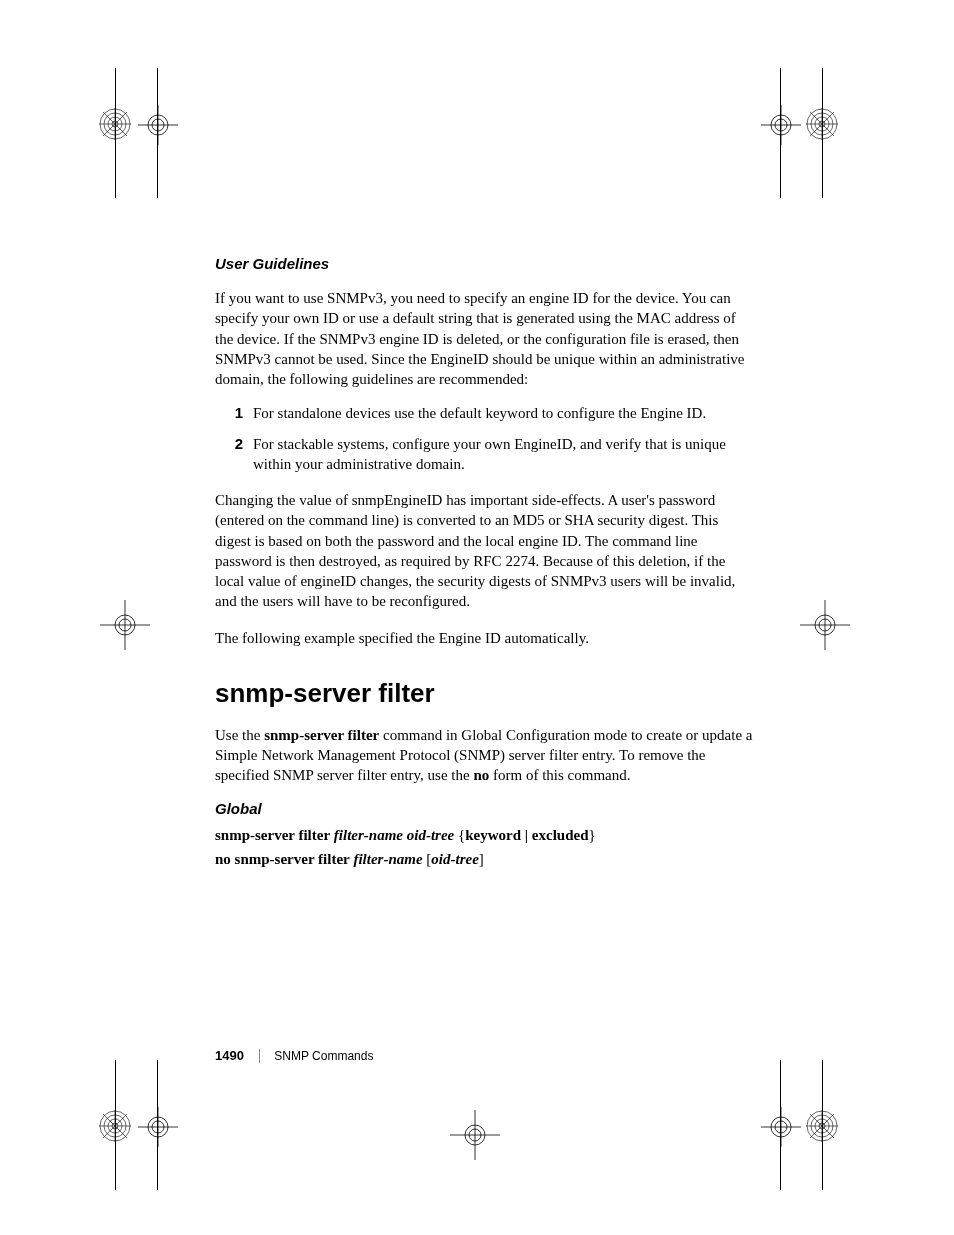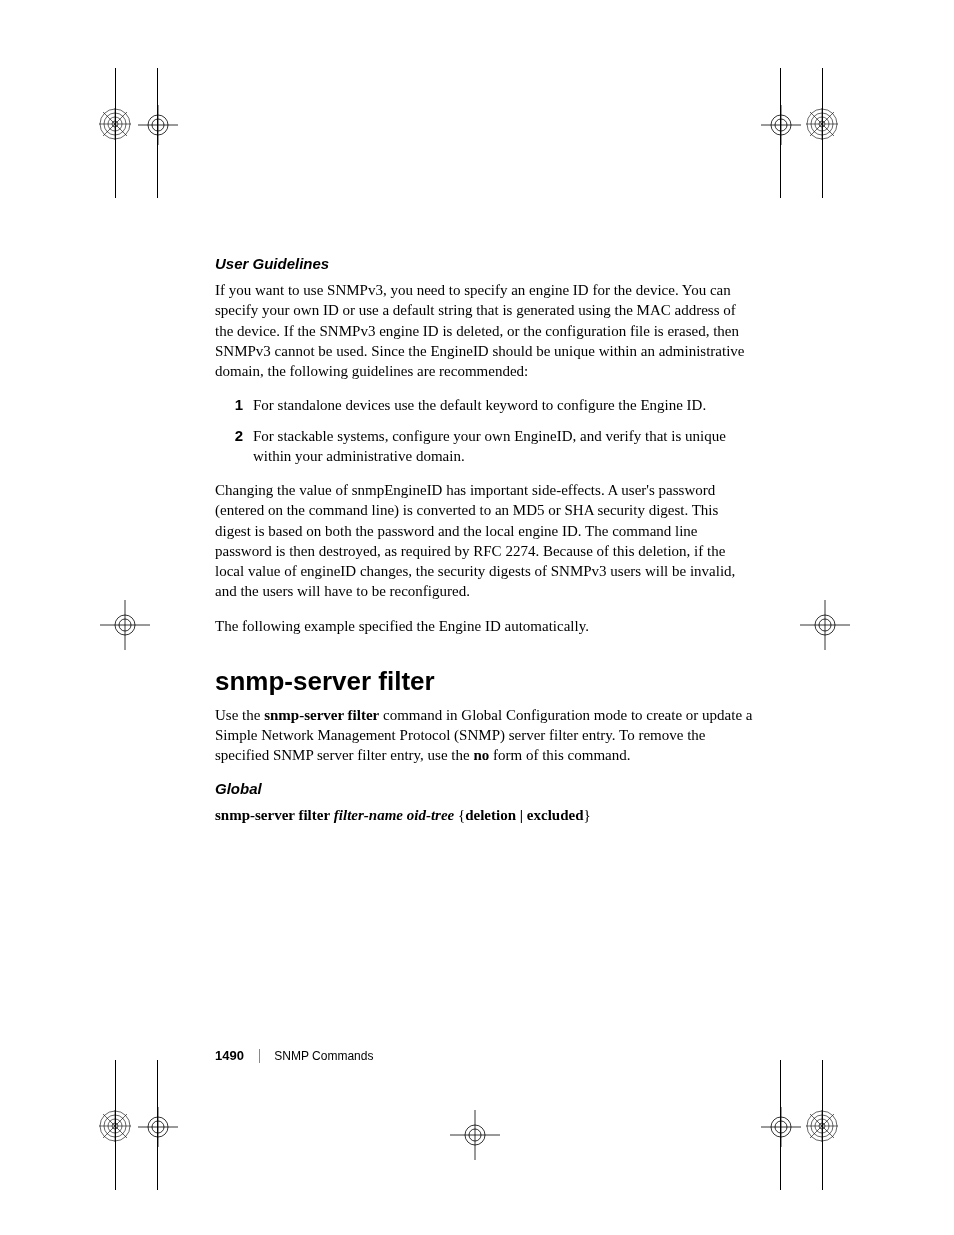--- a/index.html
+++ b/index.html
@@ -22,21 +22,21 @@
   .section-heading {
     font-family: Arial, Helvetica, sans-serif;
     font-weight: bold;
     font-size: 15px;
     margin: 0 0 6px 0;
     font-style: italic;
   }
   .body-text {
     font-size: 15px;
     line-height: 1.35;
-    margin: 8px 0 14px 0;
+    margin: 16px 0 14px 0;
   }
   ol.num-list {
     list-style: none;
     padding: 0;
     margin: 0 0 14px 0;
   }
   ol.num-list li {
     display: flex;
     margin-bottom: 10px;
     font-size: 15px;
@@ -126,21 +126,26 @@
 
   <div class="command-title">snmp-server filter</div>
   <p class="body-text">
     <span>Use the </span><span class="b">snmp-server filter</span><span> command in Global Configuration mode to create or update a Simple Network Management Protocol (SNMP) server filter entry. To remove the specified SNMP server filter entry, use the </span><span class="b">no</span><span> form of this command.</span>
   </p>
 
   <div class="section-heading">Global</div>
   <p class="syntax-line">
     <span class="b">snmp-server filter</span>
     <span class="i">filter-name oid-tree</span>
-    {<span class="b">deletion | excluded</span>}
+    {<span class="b">keyword | excluded</span>}
+  </p>
+  <p class="syntax-line">
+    <span class="b">no snmp-server filter</span>
+    <span class="i">filter-name</span>
+    [<span class="i">oid-tree</span>]
   </p>
 
 </div>
 
 <div class="footer">
   <span class="pnum">1490</span>
   <span class="sep">SNMP Commands</span>
 </div>
 
 <div class="pair" style="left:95px; top:68px;">

